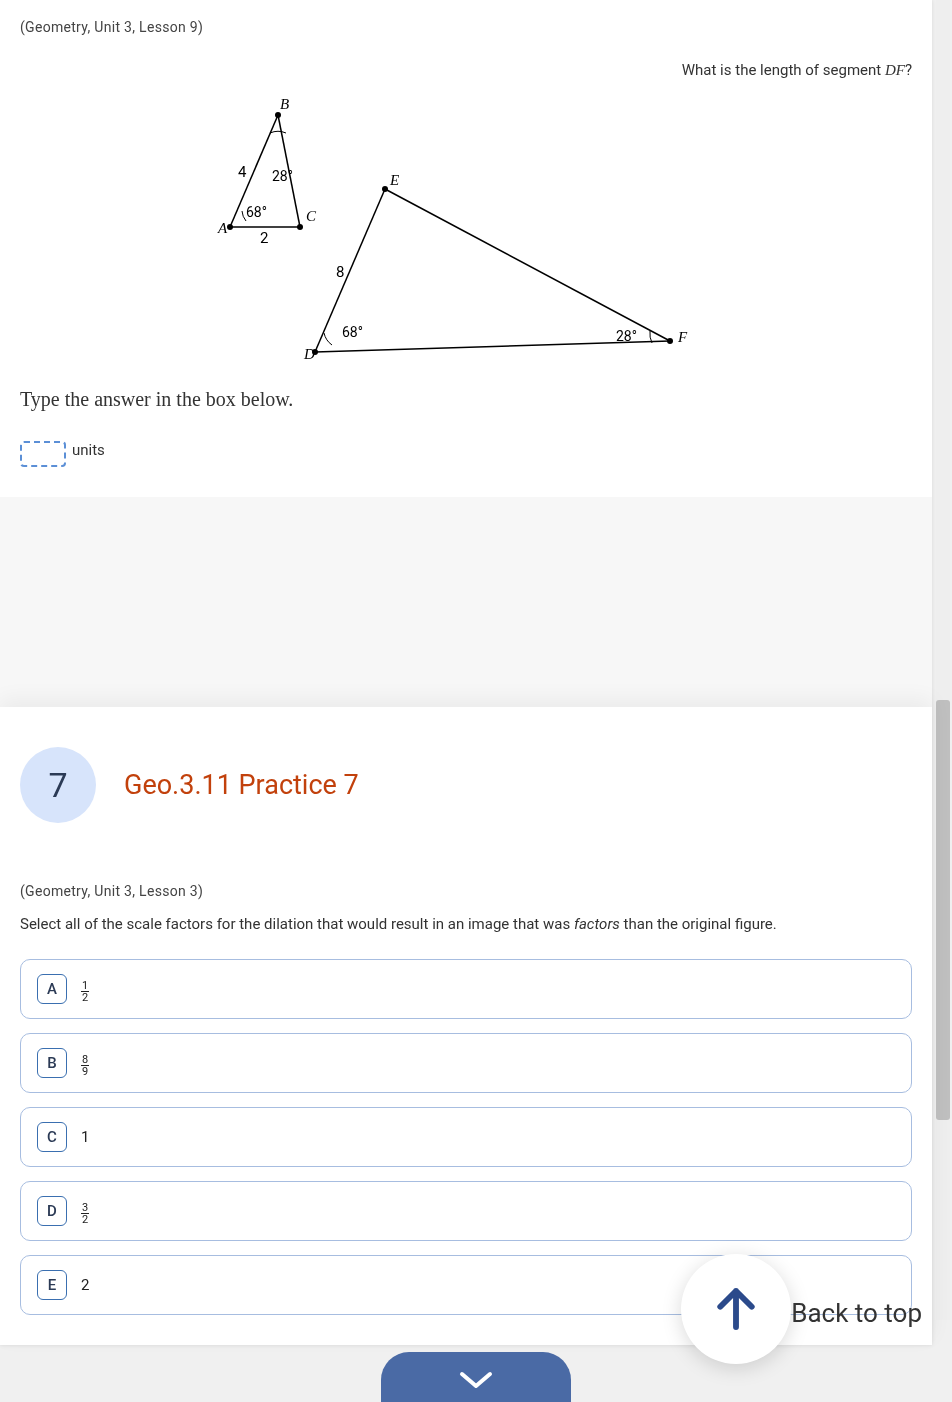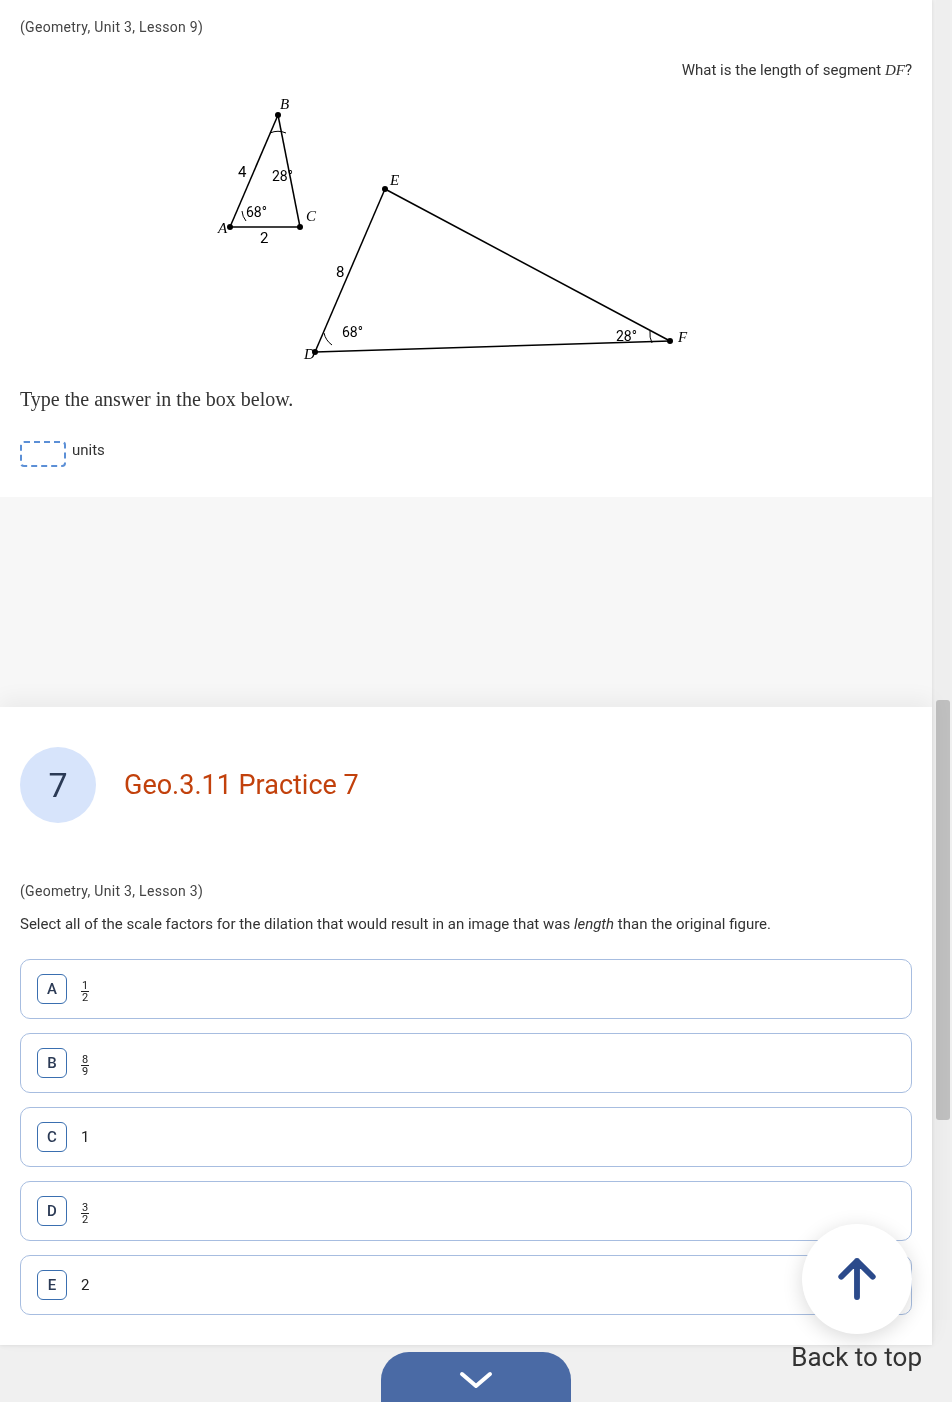--- a/index.html
+++ b/index.html
@@ -25,21 +25,21 @@
 .q2instr { color: #333; font-size: 15px; margin-top: 16px; }
 .bold { font-weight: 400; }
 .smaller-em { font-style: italic; }
 .choices { margin-top: 26px; display: flex; flex-direction: column; gap: 14px; }
 .choice { border: 1.5px solid #a7bde0; border-radius: 10px; padding: 14px 16px; display: flex; align-items: center; gap: 14px; cursor: pointer; background: #fff; }
 .choice-letter { width: 30px; height: 30px; border: 1.5px solid #3a6fb0; border-radius: 6px; display: flex; align-items: center; justify-content: center; font-size: 15px; color: #2b3a55; font-weight: 500; }
 .choice-val { font-size: 15px; color: #222; }
 .frac { display: inline-flex; flex-direction: column; align-items: center; font-size: 11px; line-height: 1; }
 .frac .n { border-bottom: 1px solid #222; padding: 0 1px; }
 .frac .d { padding: 0 1px; }
-.backtotop { position: absolute; right: 30px; bottom: 30px; display: flex; flex-direction: column; align-items: center; }
+.backtotop { position: absolute; right: 30px; bottom: 30px; display: flex; flex-direction: row; align-items: center; }
 .backtotop-circle { width: 110px; height: 110px; border-radius: 50%; background: #fff; box-shadow: 0 4px 20px rgba(0,0,0,0.15); display: flex; align-items: center; justify-content: center; margin-bottom: 8px; }
 .backtotop-label { font-size: 26px; color: #333; white-space: nowrap; }
 .down-pill { position: absolute; left: 50%; transform: translateX(-50%); bottom: 0; width: 190px; height: 50px; background: #4a6aa5; border-radius: 28px 28px 0 0; display: flex; align-items: center; justify-content: center; padding-top: 6px; }
 .scrollbar-track { position: absolute; right: 2px; top: 0; width: 14px; height: 1320px; background: #eee; }
 .scrollbar-thumb { position: absolute; right: 2px; top: 700px; width: 14px; height: 420px; background: #bfbfbf; border-radius: 3px; }
 </style>
 </head>
 <body>
 
 <div class="scrollbar-track"></div>
@@ -107,21 +107,21 @@
 <div class="section2">
   <div class="heading-row">
     <div class="badge">7</div>
     <div class="heading-title">Geo.3.11 Practice 7</div>
   </div>
 
   <div class="meta2">(Geometry, Unit 3, Lesson 3)</div>
 
 
   <div class="q2instr">
-    <span>Select </span><span class="bold">all</span><span> of the scale factors for the dilation that would result in an image that was </span><span class="smaller-em">length</span><span> than the original figure.</span>
+    <span>Select </span><span class="bold">all</span><span> of the scale factors for the dilation that would result in an image that was </span><span class="smaller-em">factors</span><span> than the original figure.</span>
   </div>
 
   <div class="choices" id="choices-container">
         <div class="choice">
           <div class="choice-letter">A</div>
           <div class="choice-val"><span class="frac">
               <span class="n">1</span>
               <span class="d">2</span>
             </span></div>
         </div>

